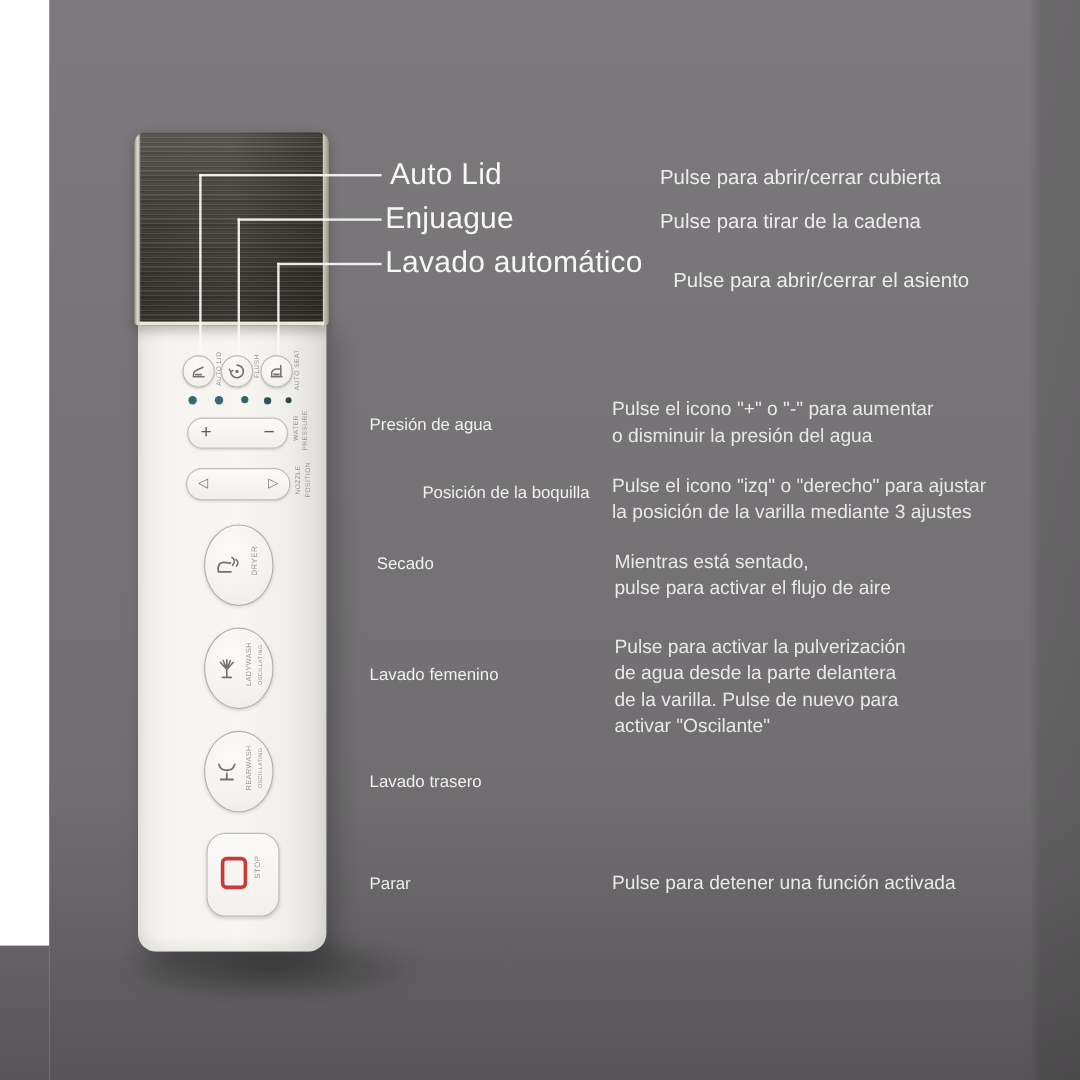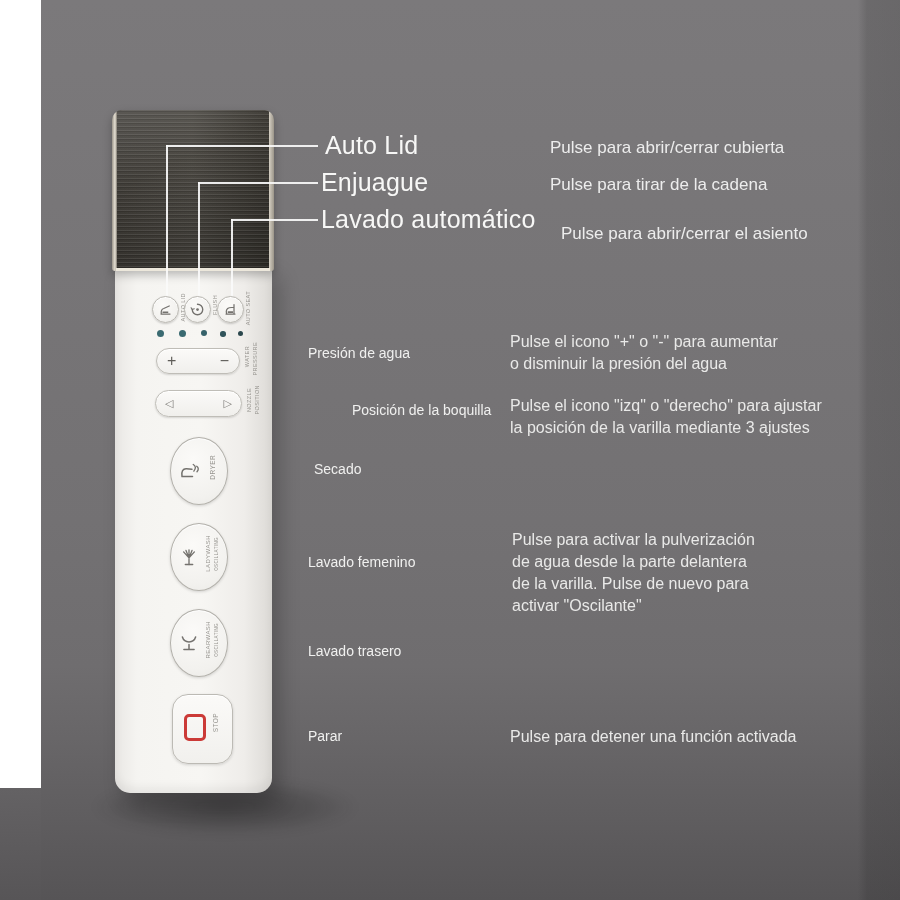--- a/index.html
+++ b/index.html
@@ -201,20 +201,22 @@
 
   <div class="fn-label" style="left:308px;top:345px;">Presión de agua</div>
   <div class="fn-desc" style="left:510px;top:331px;">Pulse el icono "+" o "-" para aumentar
 o disminuir la presión del agua</div>
 
   <div class="fn-label" style="left:308px;top:402px;margin-left:44px;">Posición de la boquilla</div>
   <div class="fn-desc" style="left:510px;top:395px;">Pulse el icono "izq" o "derecho" para ajustar
 la posición de la varilla mediante 3 ajustes</div>
 
   <div class="fn-label" style="left:314px;top:461px;">Secado</div>
+  <div class="fn-desc" style="left:512px;top:458px;">Mientras está sentado,
+pulse para activar el flujo de aire</div>
 
   <div class="fn-label" style="left:308px;top:554px;">Lavado femenino</div>
   <div class="fn-desc" style="left:512px;top:529px;">Pulse para activar la pulverización
 de agua desde la parte delantera
 de la varilla. Pulse de nuevo para
 activar "Oscilante"</div>
 
   <div class="fn-label" style="left:308px;top:643px;">Lavado trasero</div>
 
   <div class="fn-label" style="left:308px;top:728px;text-align:center;">Parar</div>

